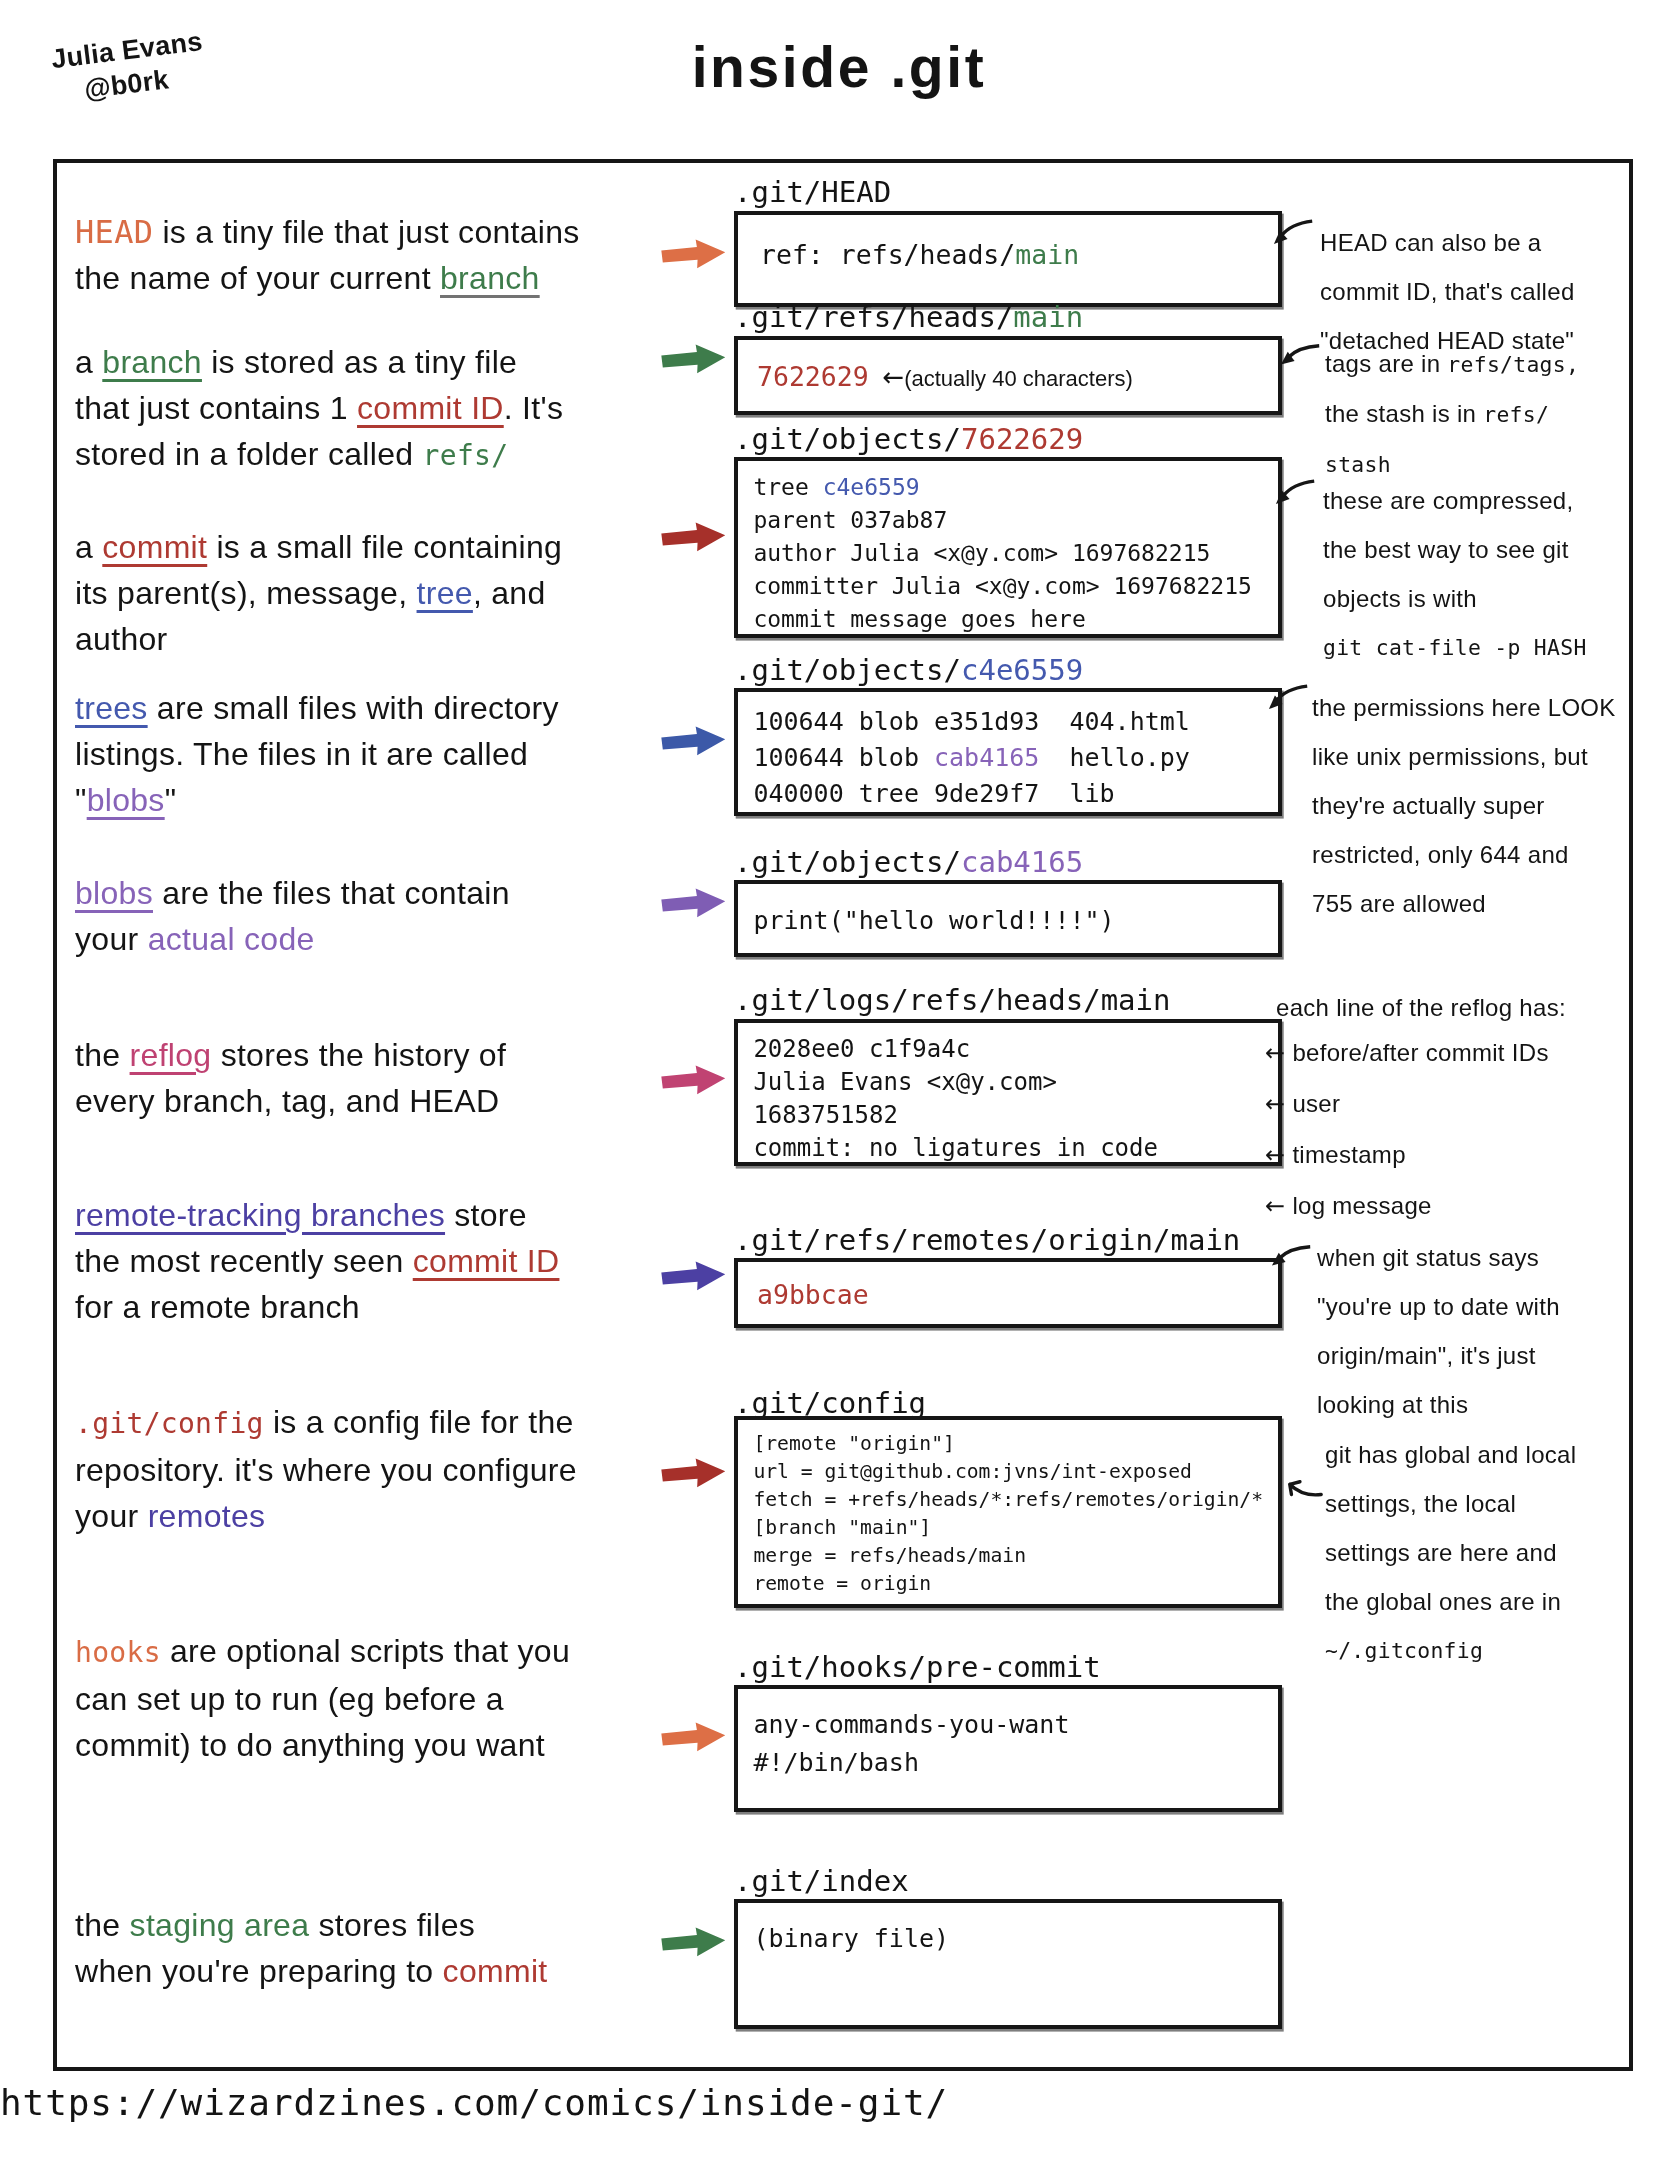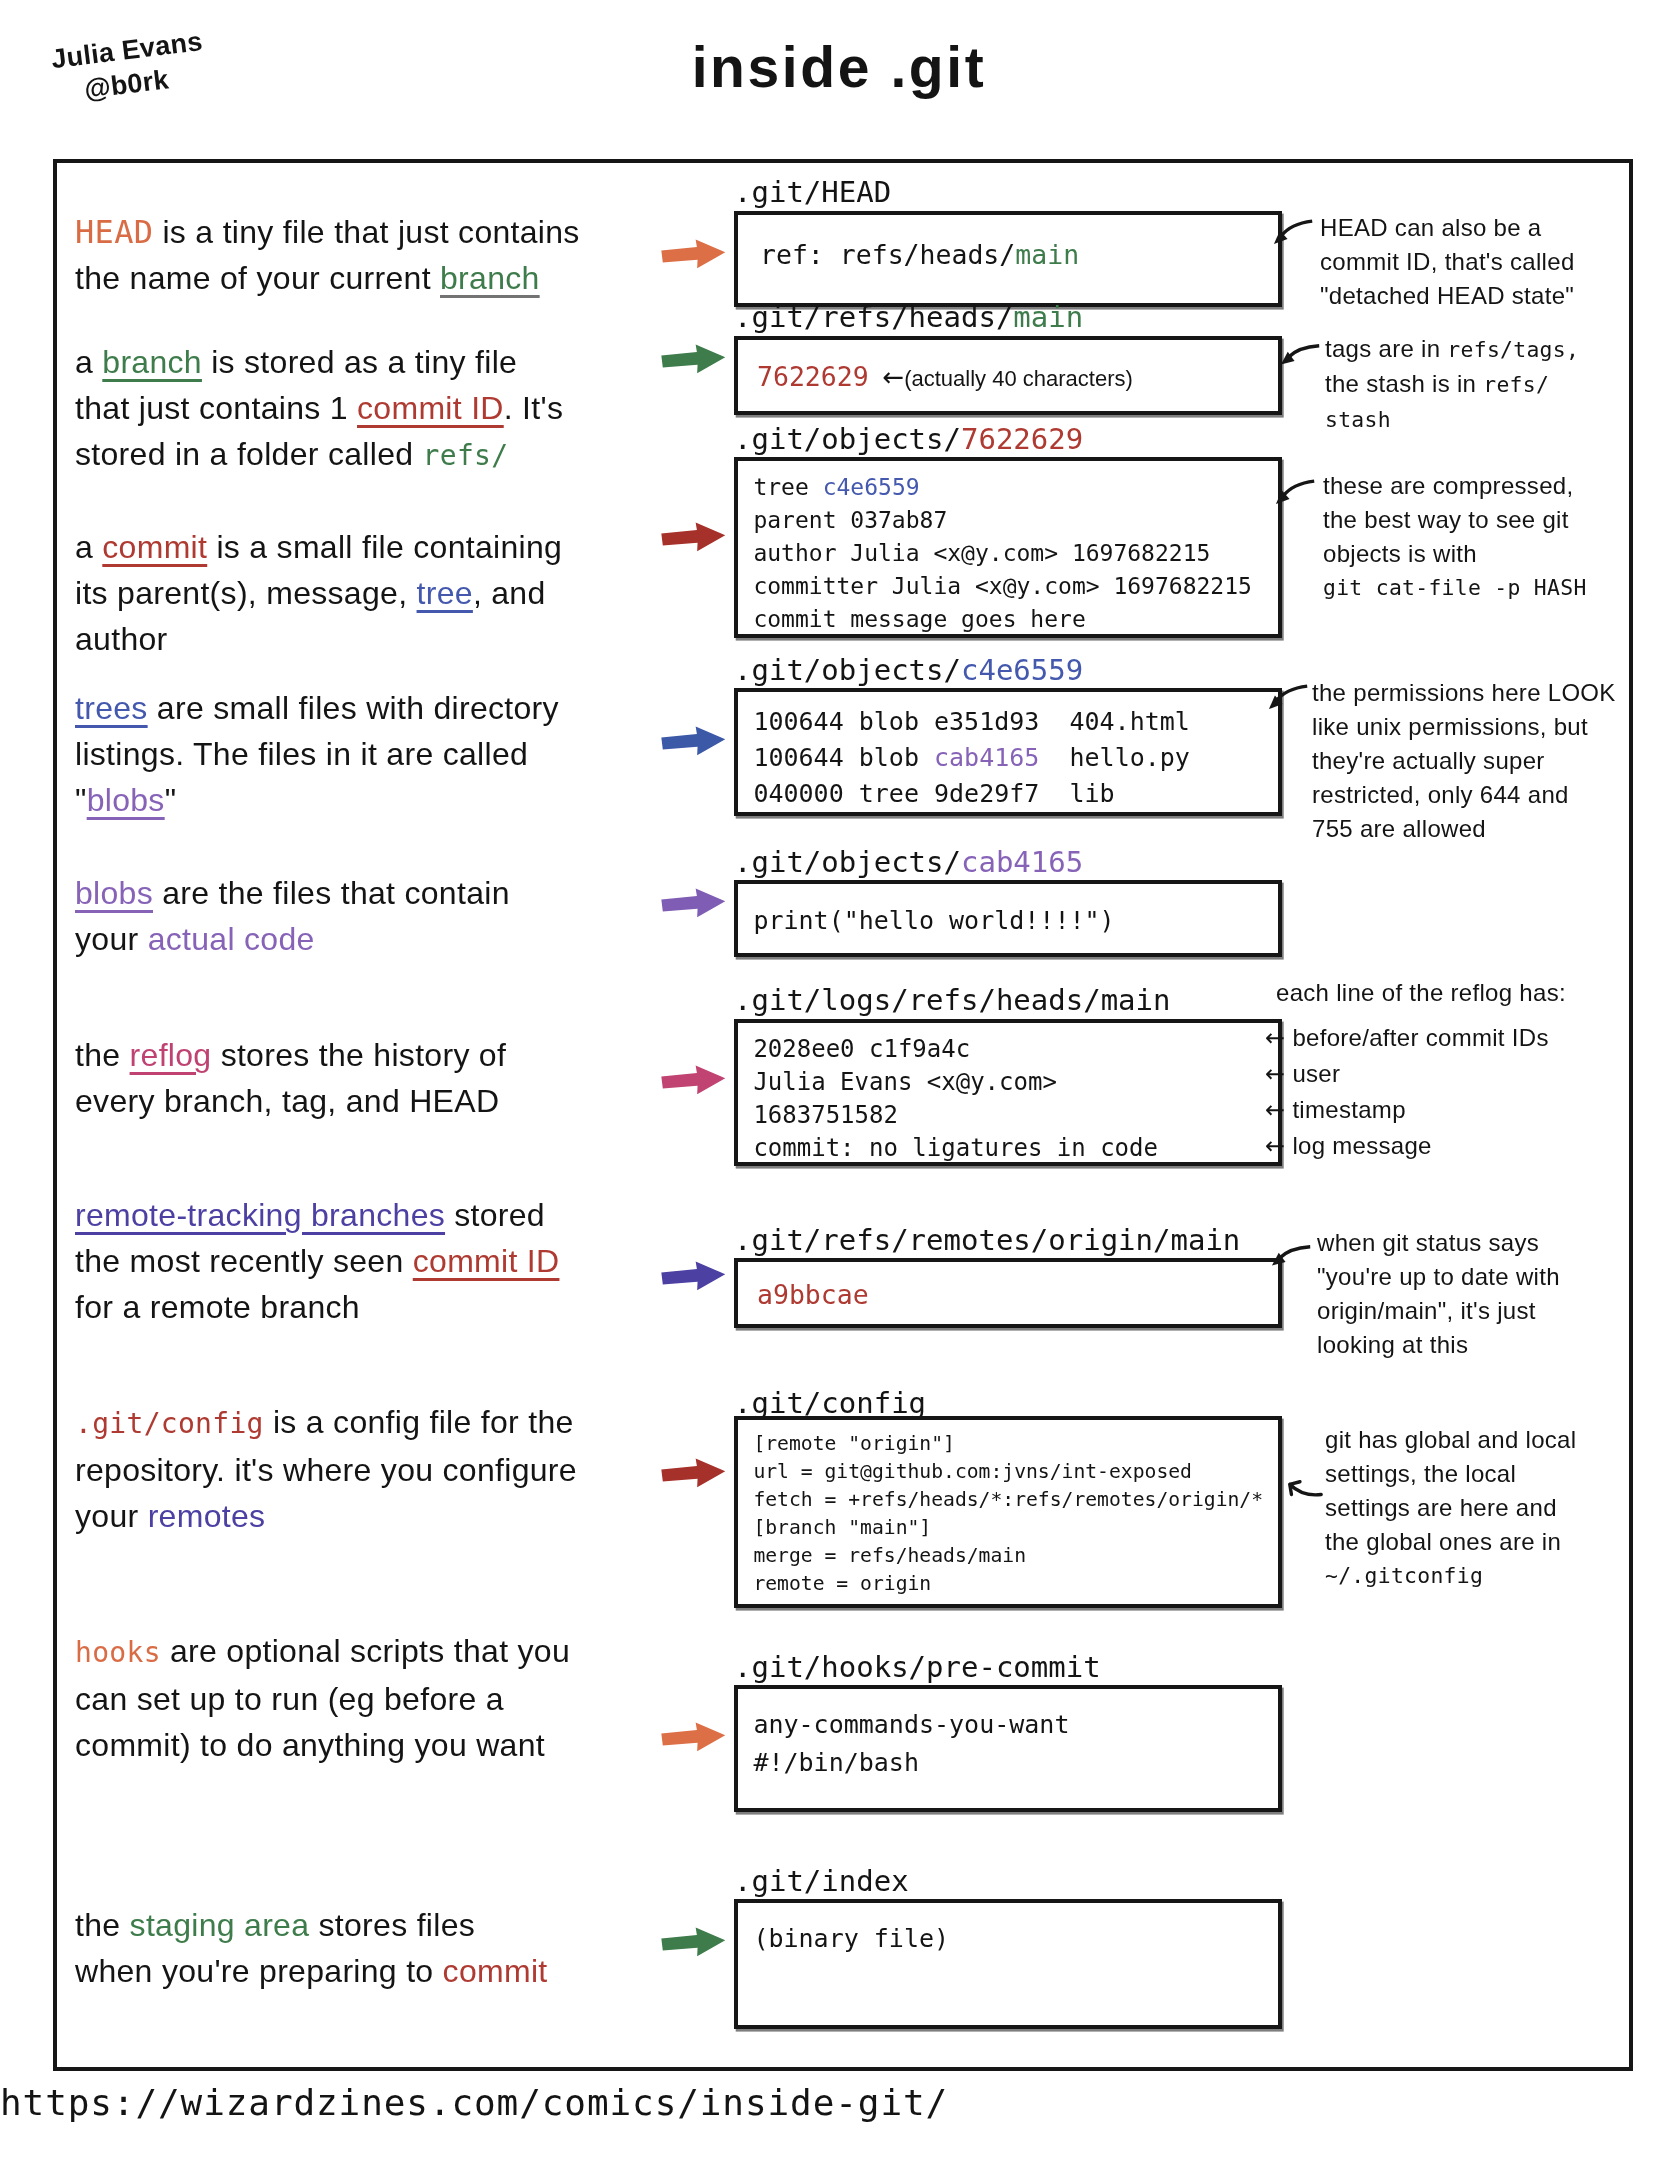--- a/index.html
+++ b/index.html
@@ -18,21 +18,21 @@
   
   .para{position:absolute;left:75px;width:608px;font-size:32px;line-height:46px;}
   .para .line{white-space:nowrap;}
   
   .flabel{position:absolute;left:734px;font-size:29px;line-height:33px;white-space:nowrap;}
   .fbox{position:absolute;left:734px;width:548px;border:4.3px solid #161616;
         background:#fff;box-sizing:border-box;box-shadow:1.7px 2.6px 0 rgba(20,20,20,.55);}
   .fbox .line{white-space:pre;}
   
   .note{position:absolute;font-size:24px;line-height:34px;}
-  .note .line{white-space:nowrap;}
+  .note .line{white-space:nowrap;margin-top:15px;}
   .note .nmono{font-family:"DejaVu Sans Mono", monospace;font-size:21.4px;}
   .arrow-glyph{font-family:"DejaVu Sans", sans-serif;}
   
   .c-orange{color:#D96C45}.c-green{color:#3E7C4B}.c-red{color:#AE3A32}
   .c-blue{color:#4459AE}.c-purple{color:#8763B8}.c-pink{color:#BF4272}
   .c-indigo{color:#4C40A3}
   .u{text-decoration:underline;text-decoration-thickness:3px;text-underline-offset:6px;}
   .u-dark{text-decoration-color:#16161699;}
   
   .barrow{position:absolute;width:68px;height:36px;transform:rotate(-3deg);}
@@ -213,21 +213,21 @@
     <div class="line">each line of the reflog has:</div>
   </div>
   <div class="note hw" style="left:1265px;top:1020px;line-height:35px">
     <div class="line"><span class="arrow-glyph">←</span> <span>before/after commit IDs</span></div>
     <div class="line"><span class="arrow-glyph">←</span> <span>user</span></div>
     <div class="line"><span class="arrow-glyph">←</span> <span>timestamp</span></div>
     <div class="line"><span class="arrow-glyph">←</span> <span>log message</span></div>
   </div>
 
   <div class="para hw" style="top:1192px">
-    <div class="line"><span class="c-indigo u">remote-tracking branches</span><span> stored</span></div>
+    <div class="line"><span class="c-indigo u">remote-tracking branches</span><span> store</span></div>
     <div class="line"><span>the most recently seen </span><span class="c-red u">commit ID</span></div>
     <div class="line"><span>for a remote branch</span></div>
   </div>
   <div class="barrow fill-indigo" style="left:659px;top:1258px">
       <svg viewBox="0 0 80 42">
         <path d="M3 15 L45 13 L44 4 L78 21 L44 38 L45 28 L4 29 Z"></path>
       </svg>
     </div>
   <div class="flabel mono" style="top:1224px"><span>.git/refs/remotes/origin/main</span></div>
   <div class="fbox" style="top:1258px;height:70px">

